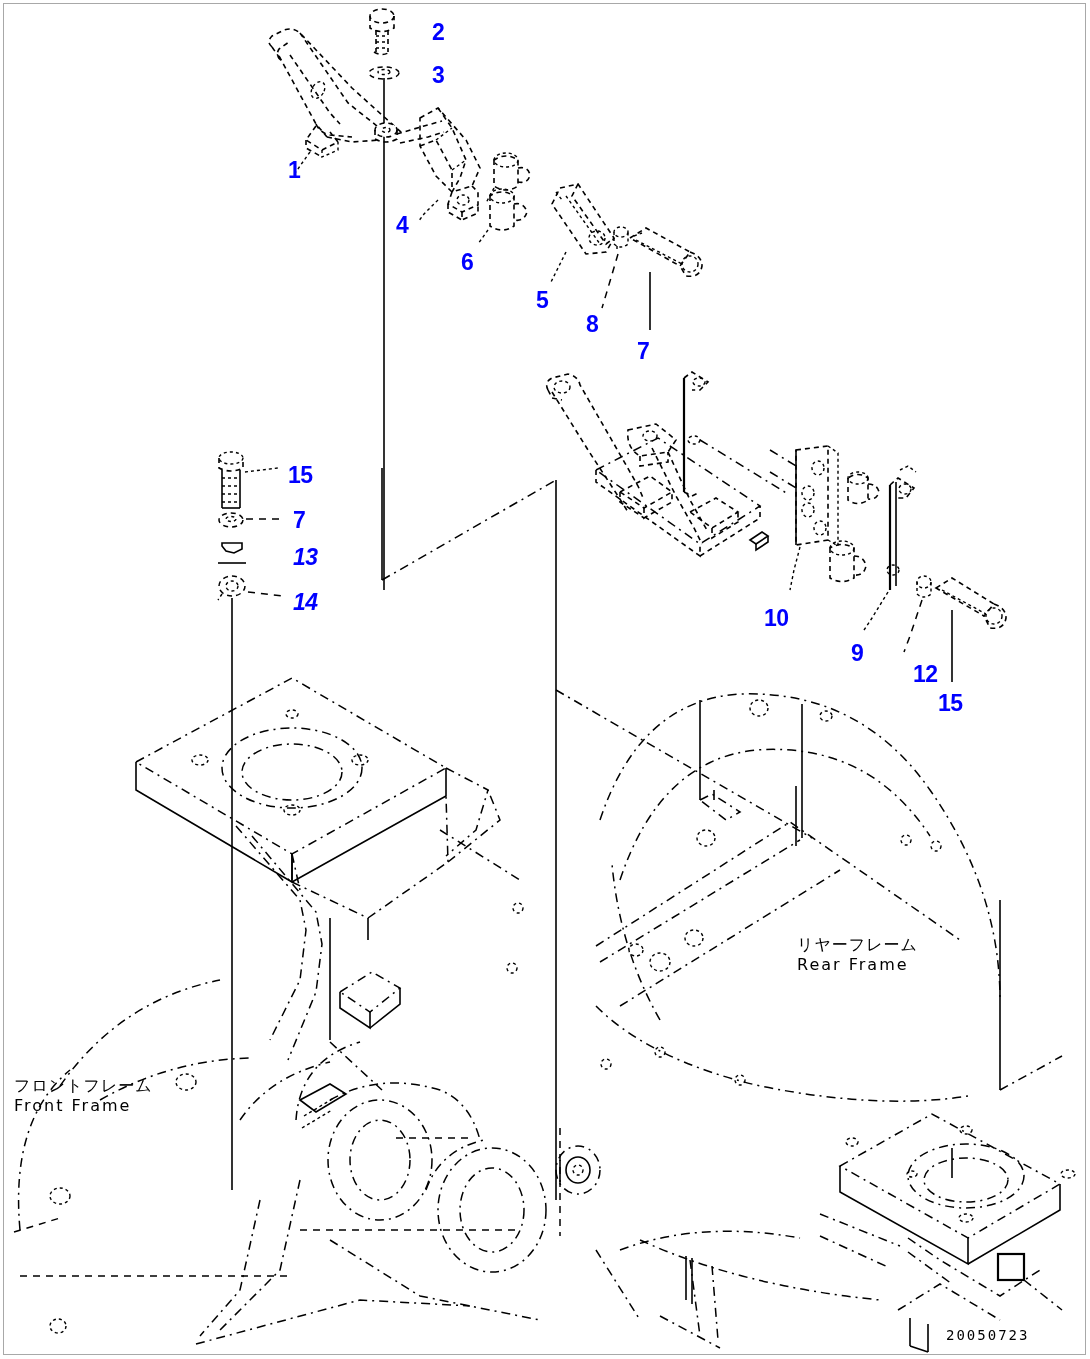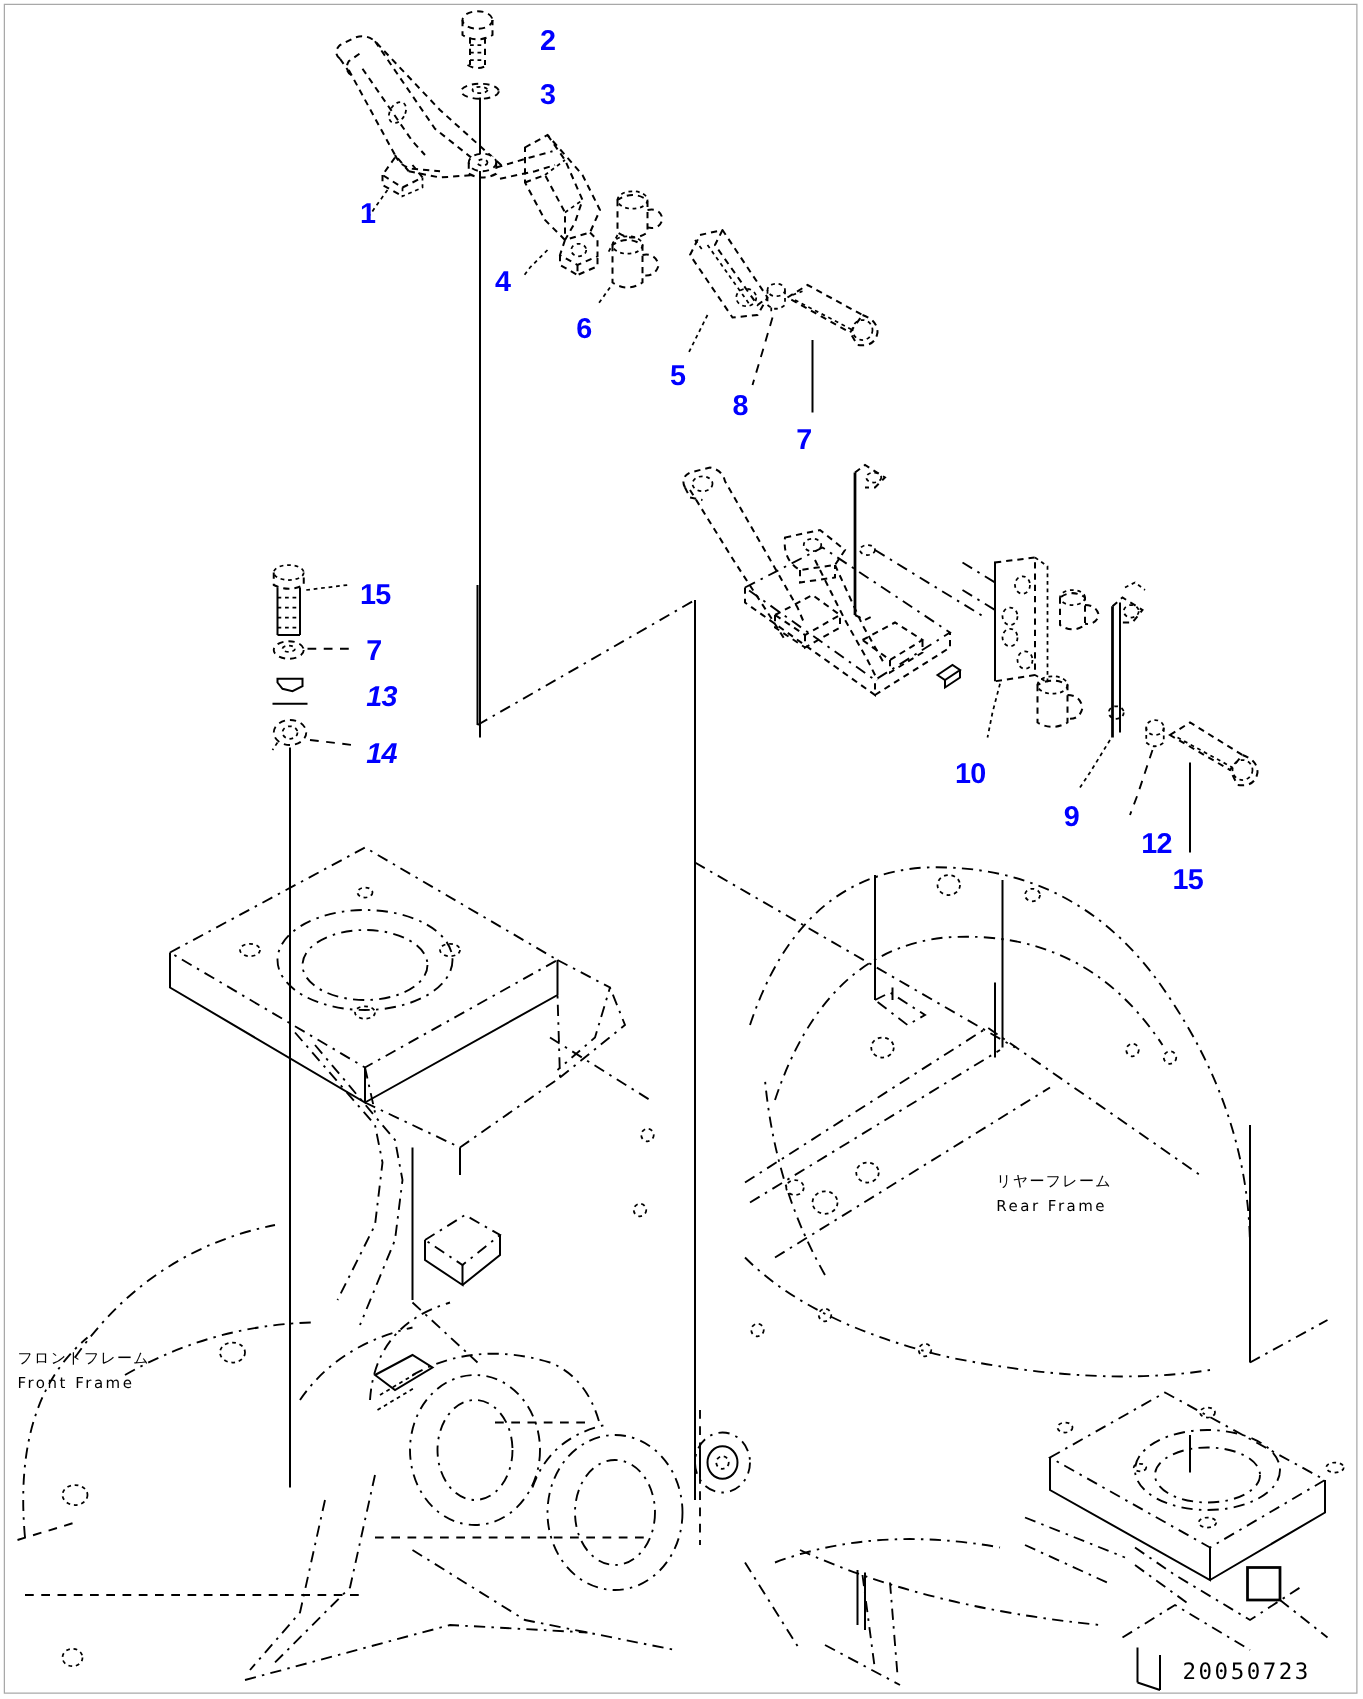--- a/index.html
+++ b/index.html
@@ -38,34 +38,34 @@
     font-size: 23px;
     line-height: 23px;
     letter-spacing: -0.5px;
     white-space: nowrap;
     user-select: none;
   }
   .frame-label {
     position: absolute;
     color: #000000;
     font-family: "DejaVu Sans", sans-serif;
-    font-size: 12px;
+    font-size: 16px;
     line-height: 20px;
     white-space: nowrap;
     user-select: none;
   }
   .frame-label .jp { display: block; letter-spacing: 1px; }
   .frame-label .en { display: block; letter-spacing: 2px; }
   #drawing-number {
     position: absolute;
     left: 946px;
     top: 1327px;
     color: #000000;
     font-family: "DejaVu Sans Mono", monospace;
-    font-size: 18px;
+    font-size: 14px;
     letter-spacing: 2px;
     white-space: nowrap;
     user-select: none;
   }
 </style>
 </head>
 <body>
 
 <div id="page">
 

